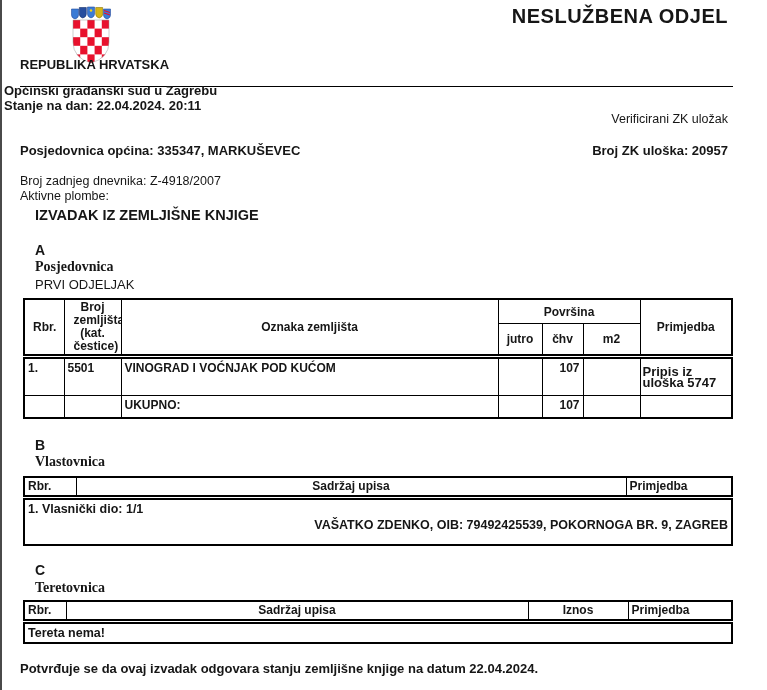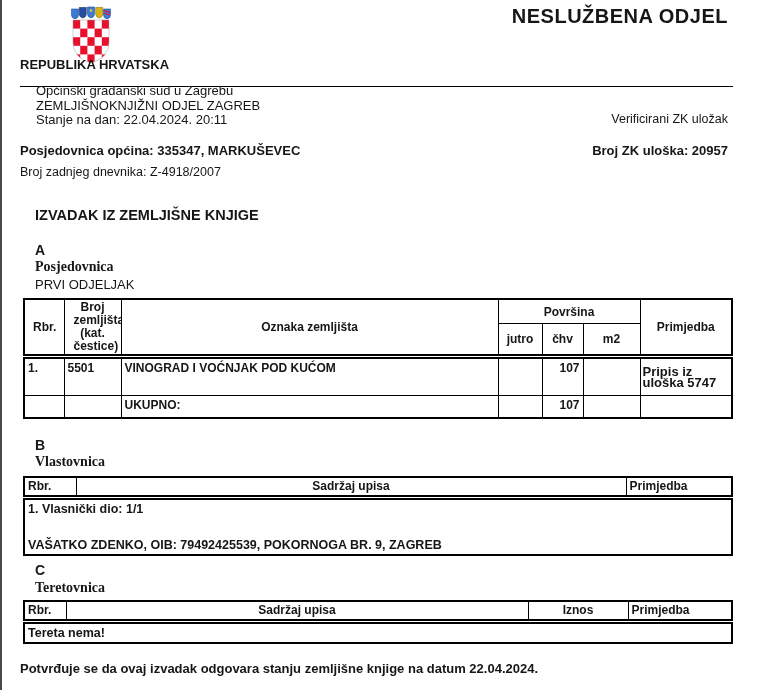--- a/index.html
+++ b/index.html
@@ -9,25 +9,25 @@
     font-family:"Liberation Sans","DejaVu Sans",sans-serif;
     color:#161616;
   }
   .abs { position:absolute; }
   .centerband { left:35px; width:708px; }
   .left-edge { left:0; top:0; width:2px; height:690px; background:#4a4a4a; }
 
   .unofficial { top:5px; right:39px; font-size:20px; font-weight:bold; letter-spacing:0.5px; }
   .rh { left:20px; top:57px; width:713px; font-size:13px; font-weight:bold;
         padding-bottom:14px; border-bottom:1.5px solid #000; }
-  .court { left:36px; top:84px; font-size:13px; font-weight:normal; line-height:14.5px; }
+  .court { left:4px; top:84px; font-size:13px; font-weight:bold; line-height:14.5px; }
   .verif { right:39px; top:112px; font-size:12.5px; }
   .katas { left:20px; top:143px; font-size:13px; font-weight:bold; }
   .brojzk { right:39px; top:143px; font-size:13px; font-weight:bold; }
-  .dnevnik { left:20px; top:165px; font-size:12.5px; line-height:14.5px; }
+  .dnevnik { left:20px; top:174px; font-size:12.5px; line-height:14.5px; }
   .main-title { top:207px; font-size:14.5px; font-weight:bold; }
   .sec-letter { font-size:14px; font-weight:bold; }
   .sec-title { font-size:14px; font-weight:bold;font-family:Liberation Serif, serif; }
   .sec-sub { font-size:13px; }
 
   table { border-collapse:collapse; table-layout:fixed; width:708px;
           border:2px solid #000; background:#fff; }
   th, td { border:1px solid #000; font-size:12px; overflow:hidden; }
   th { font-weight:bold; text-align:center; vertical-align:middle; padding:1px 8px; }
   td { vertical-align:top; padding:2px 3px; font-weight:bold; }
@@ -42,21 +42,21 @@
   #tableA .r2 td { height:22px; }
   #tableA .num { text-align:right; padding-right:3px; }
   #tableA .note { font-size:13px; line-height:11px; padding:7px 2px; }
   #tableA .hdr-wrap { line-height:13px; padding:0 1px; }
 
   
   #tableB { left:23px; top:476px; }
   #tableB th { height:20px; }
   #tableB .th-left { text-align:left; padding-left:3px; }
   #tableB td.body { height:48px; font-size:12.5px; }
-  #tableB .line2 { margin-top:22px; }
+  #tableB .line2 { margin-top:2px;text-align:right; }
 
   
   #tableC { left:23px; top:600px; }
   #tableC th { height:20px; }
   #tableC .th-left { text-align:left; padding-left:3px; }
   #tableC td.body { height:20px; font-size:12.5px; }
 
   .footer { left:20px; top:661px; font-size:13px; font-weight:bold; }
   .crest { left:71px; top:6px; }
 </style>
@@ -98,31 +98,31 @@
   </g>
   <path d="M2,14 H38 V36 Q38,52 20,57 Q2,52 2,36 Z" fill="none" stroke="#9a9a9a" stroke-width="0.5"></path>
 </svg>
 
 <div class="abs unofficial">NESLUŽBENA ODJEL</div>
 
 <div class="abs rh">REPUBLIKA HRVATSKA</div>
 
 <div class="abs court">
   <div>Općinski građanski sud u Zagrebu</div>
-  <div>ZEMLJIŠNOKNJIŽNI ODJEL ZAGREB</div>
   <div>Stanje na dan: 22.04.2024. 20:11</div>
 </div>
 
 <div class="abs verif">Verificirani ZK uložak</div>
 
 <div class="abs katas">Posjedovnica općina: 335347, MARKUŠEVEC</div>
 <div class="abs brojzk">Broj ZK uloška: 20957</div>
 
 <div class="abs dnevnik">
   <div>Broj zadnjeg dnevnika: Z-4918/2007</div>
+  <div>Aktivne plombe:</div>
 </div>
 
 <div class="abs centerband main-title">IZVADAK IZ ZEMLJIŠNE KNJIGE</div>
 
 <div class="abs centerband sec-letter" style="top:242px">A</div>
 <div class="abs centerband sec-title" style="top:259px">Posjedovnica</div>
 <div class="abs centerband sec-sub" style="top:277px">PRVI ODJELJAK</div>
 
 <table id="tableA" class="abs">
   <colgroup>

